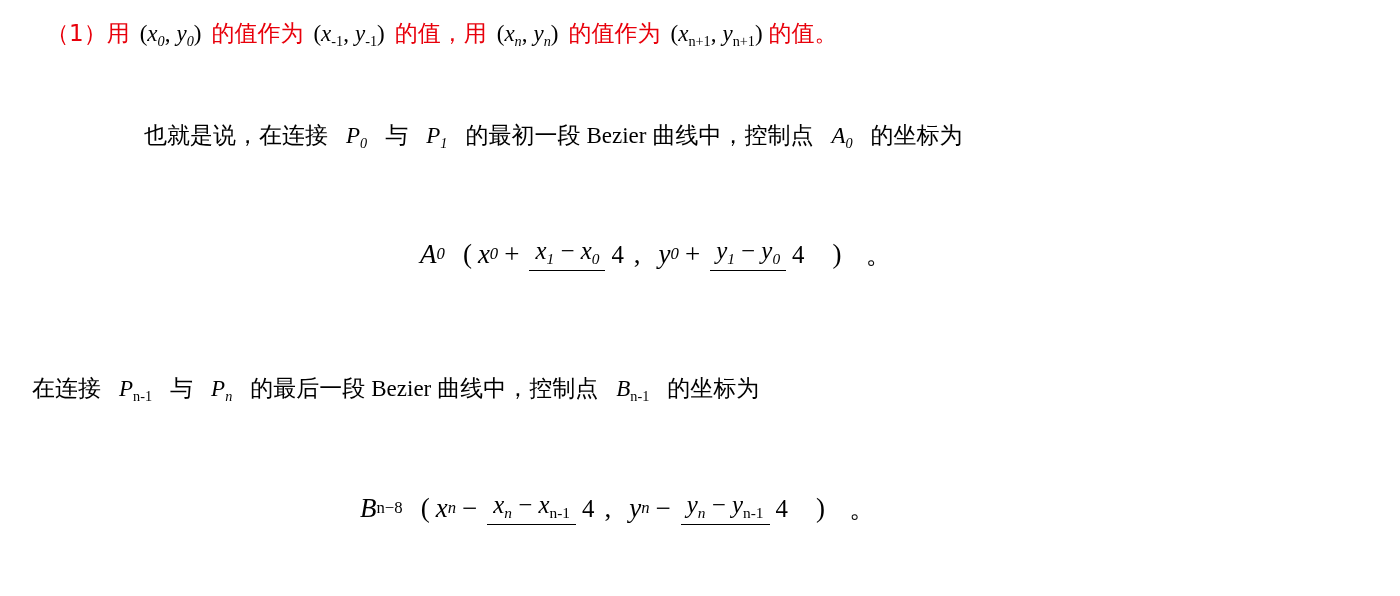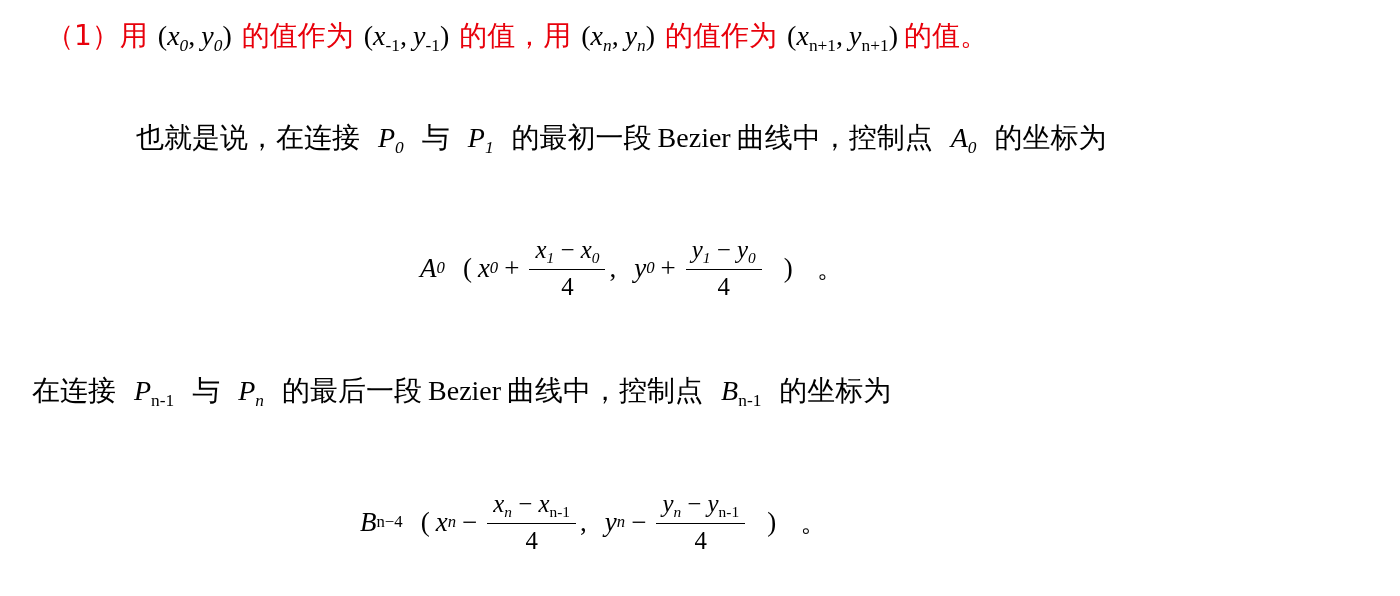--- a/index.html
+++ b/index.html
@@ -15,21 +15,21 @@
     overflow: hidden;
   }
   .page {
     position: relative;
     width: 1400px;
     height: 596px;
   }
   .line {
     position: absolute;
     white-space: nowrap;
-    font-size: 28px;
+    font-size: 23px;
     line-height: 1;
   }
   .red { color: #e8000b; }
   .black { color: #000000; }
 
   
   .math {
     font-family: "Liberation Serif", serif;
     font-style: italic;
   }
@@ -54,21 +54,21 @@
   
   .display-eq {
     position: absolute;
     white-space: nowrap;
     font-size: 27px;
     display: flex;
     align-items: center;
   }
   .frac {
     display: inline-flex;
-    flex-direction: column;
+    flex-direction: row;
     align-items: center;
     vertical-align: middle;
     margin: 0 4px;
     font-size: 0.92em;
   }
   .frac .num {
     padding: 0 6px 2px 6px;
     border-bottom: 1.6px solid #000;
     font-style: italic;
   }
@@ -91,21 +91,21 @@
 </style>
 </head>
 <body>
 
 <div class="page">
 
   <div class="line" style="left: 46px; top: 22px;">
     <span class="cjk red">（1）用</span><span class="sp"></span><span class="math black"><span class="paren">(</span><span class="math">x</span><span class="sub">0</span><span class="paren">,</span><span class="sp-s"></span><span class="math">y</span><span class="sub">0</span><span class="paren">)</span></span><span class="sp"></span><span class="cjk red">的值作为</span><span class="sp"></span><span class="math black"><span class="paren">(</span><span class="math">x</span><span class="subn">-1</span><span class="paren">,</span><span class="sp-s"></span><span class="math">y</span><span class="subn">-1</span><span class="paren">)</span></span><span class="sp"></span><span class="cjk red">的值，用</span><span class="sp"></span><span class="math black"><span class="paren">(</span><span class="math">x</span><span class="sub">n</span><span class="paren">,</span><span class="sp-s"></span><span class="math">y</span><span class="sub">n</span><span class="paren">)</span></span><span class="sp"></span><span class="cjk red">的值作为</span><span class="sp"></span><span class="math black"><span class="paren">(</span><span class="math">x</span><span class="subn">n+1</span><span class="paren">,</span><span class="sp-s"></span><span class="math">y</span><span class="subn">n+1</span><span class="paren">)</span></span><span class="sp-s"></span><span class="cjk red">的值。</span>
   </div>
 
-  <div class="line" style="left: 136px; top: 124px;">
+  <div class="line" style="left: 144px; top: 124px;">
     <span class="cjk">也就是说，在连接</span><span class="sp-l"></span><span class="math"><span class="math">P</span><span class="sub">0</span></span><span class="sp-l"></span><span class="cjk">与</span><span class="sp-l"></span><span class="math"><span class="math">P</span><span class="sub">1</span></span><span class="sp-l"></span><span class="cjk">的最初一段</span><span class="sp-s"></span><span class="up">Bezier</span><span class="sp-s"></span><span class="cjk">曲线中，控制点</span><span class="sp-l"></span><span class="math"><span class="math">A</span><span class="sub">0</span></span><span class="sp-l"></span><span class="cjk">的坐标为</span>
   </div>
 
   <div class="display-eq" style="left: 420px; top: 236px;">
     <span class="big">A</span>
       <span class="sub">0</span>
     <span class="sp-l"></span>
     <span class="paren">(</span>
     <span class="sp-s"></span>
     <span class="big">x</span>
@@ -134,21 +134,21 @@
       <span class="sp-s"></span>
     <span class="period-cjk">。</span>
   </div>
 
   <div class="line" style="left: 32px; top: 377px;">
     <span class="cjk">在连接</span><span class="sp-l"></span><span class="math"><span class="math">P</span><span class="subn">n-1</span></span><span class="sp-l"></span><span class="cjk">与</span><span class="sp-l"></span><span class="math"><span class="math">P</span><span class="sub">n</span></span><span class="sp-l"></span><span class="cjk">的最后一段</span><span class="sp-s"></span><span class="up">Bezier</span><span class="sp-s"></span><span class="cjk">曲线中，控制点</span><span class="sp-l"></span><span class="math"><span class="math">B</span><span class="subn">n-1</span></span><span class="sp-l"></span><span class="cjk">的坐标为</span>
   </div>
 
   <div class="display-eq" style="left: 360px; top: 490px;">
     <span class="big">B</span>
-      <span class="subn">n−4</span>
+      <span class="subn">n−8</span>
     <span class="sp-l"></span>
     <span class="paren">(</span>
     <span class="sp-s"></span>
     <span class="big">x</span>
       <span class="sub">n</span>
     <span class="sp-s"></span>
       <span class="paren">−</span>
       <span class="sp-s"></span>
     <span class="frac">
       <span class="num"><span class="math">x</span><span class="sub">n</span> <span class="paren">−</span> <span class="math">x</span><span class="subn">n-1</span></span>

